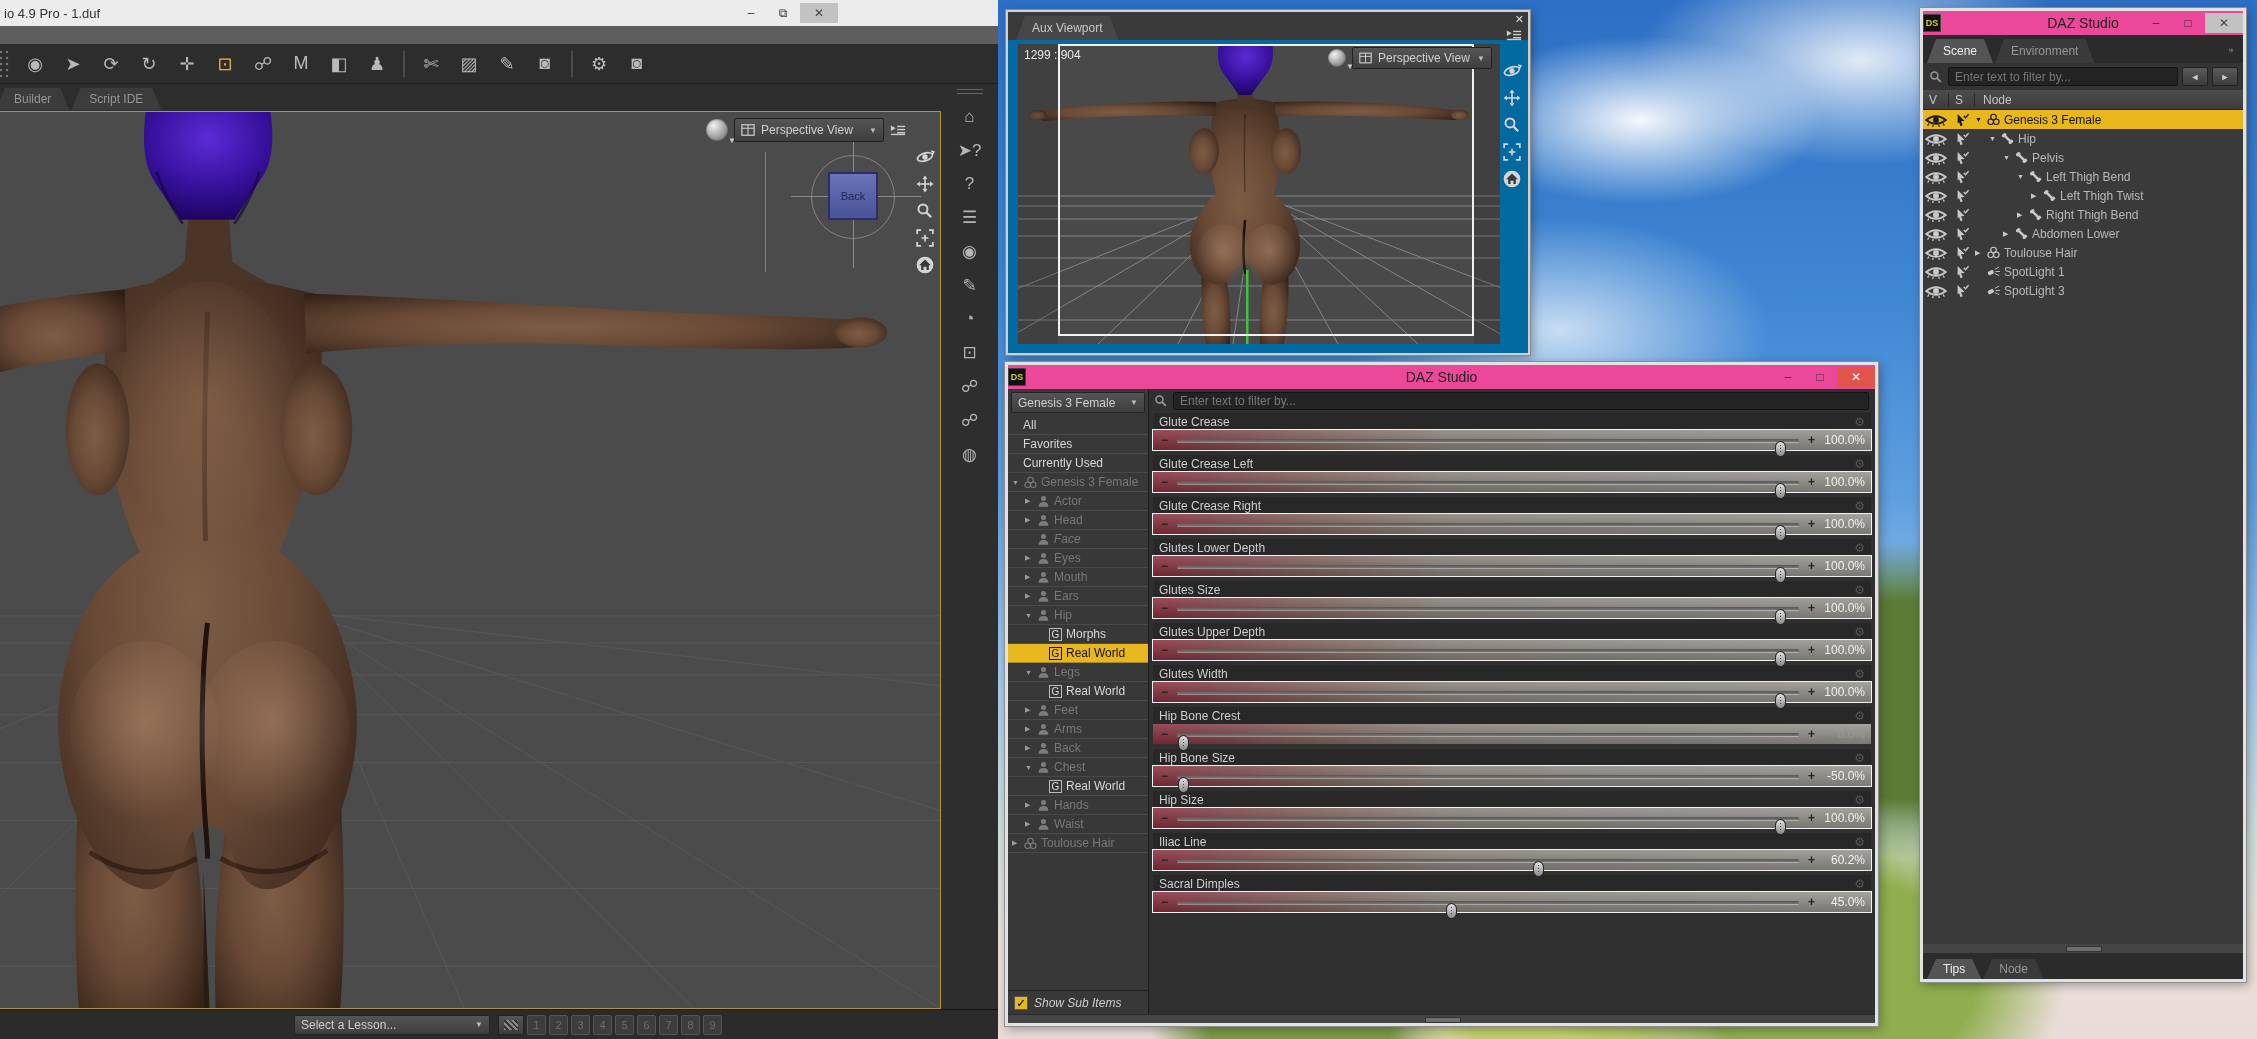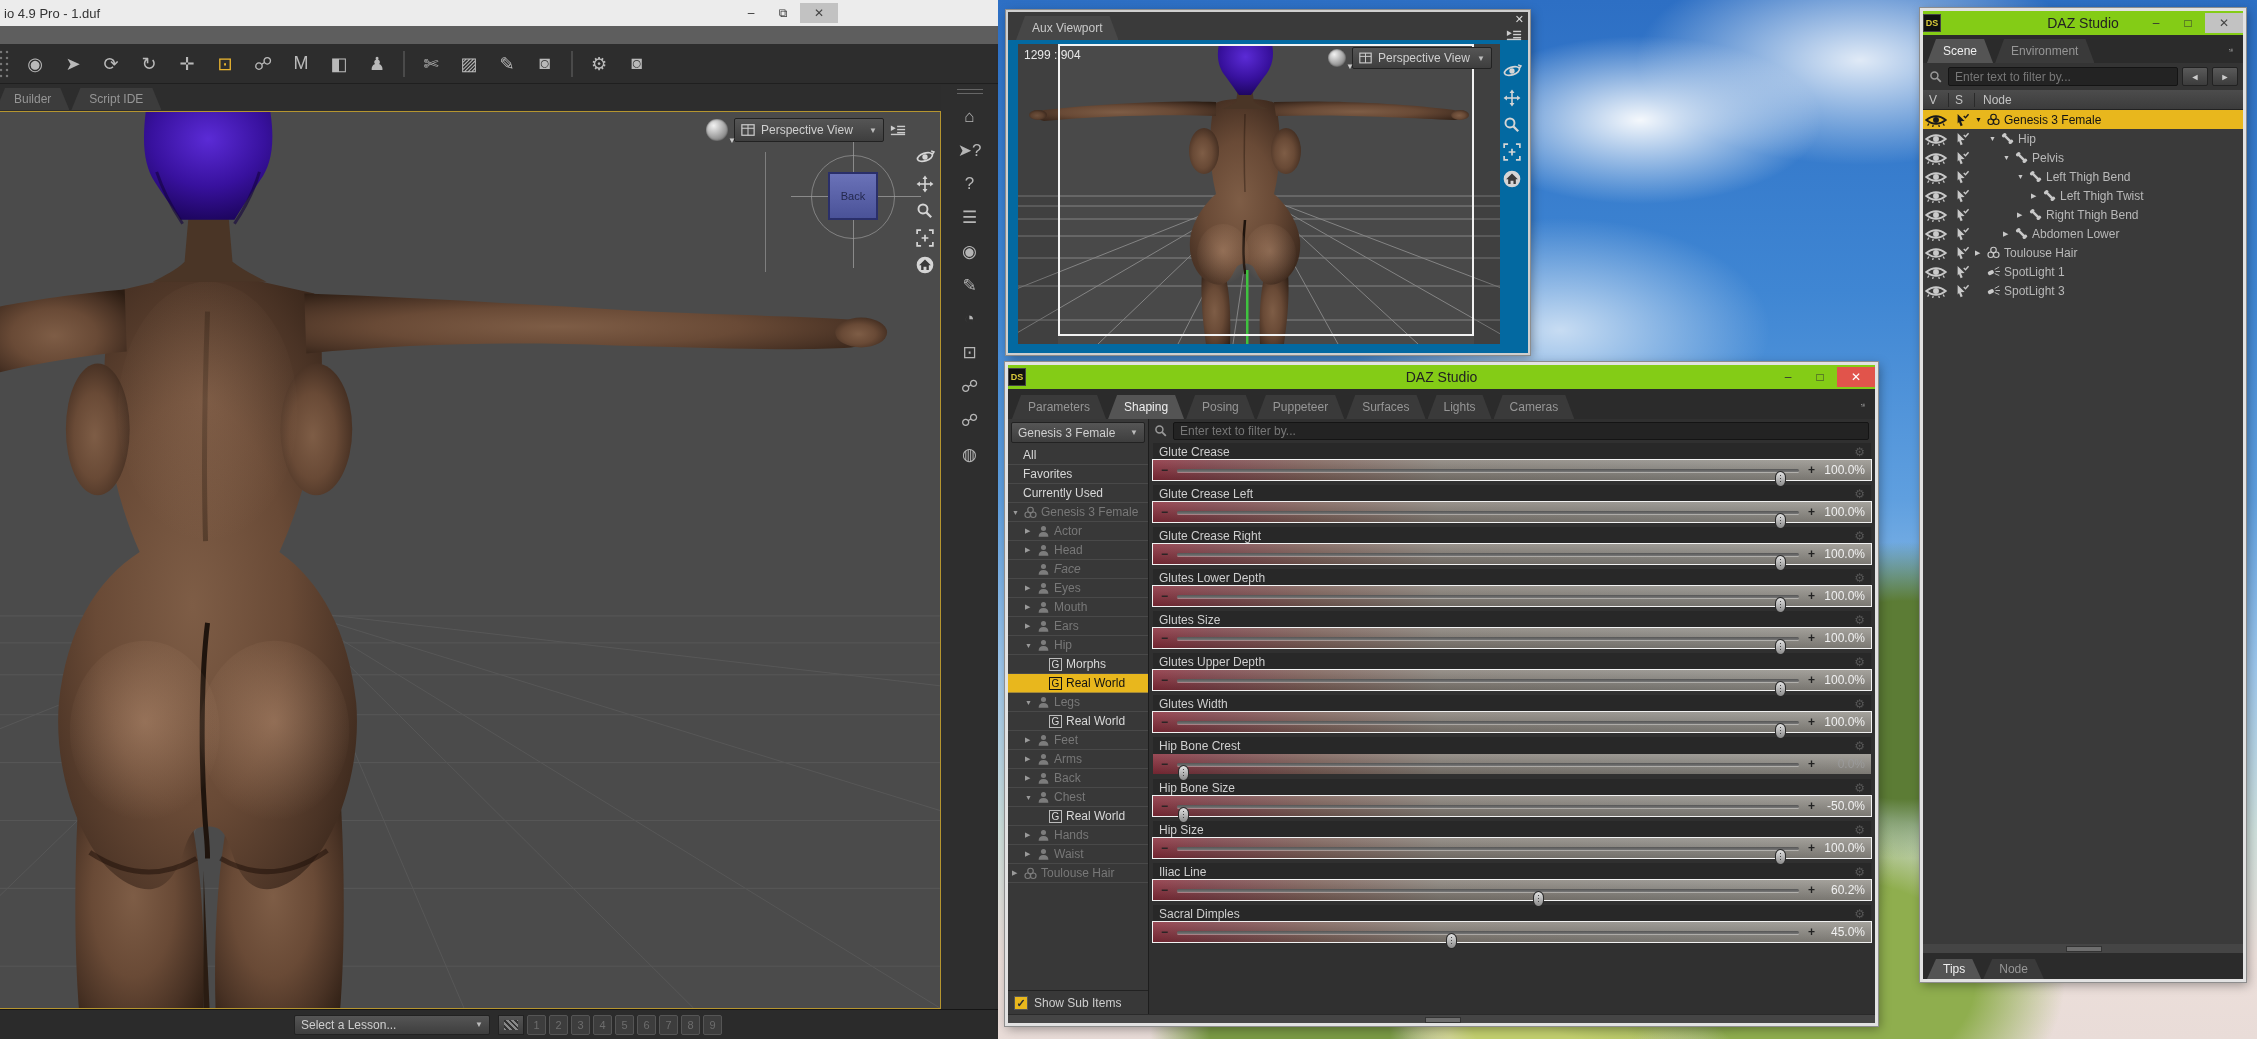--- a/index.html
+++ b/index.html
@@ -14,21 +14,21 @@
       radial-gradient(ellipse 280px 220px at 1905px 700px, #5c7c35 45%, rgba(92,124,53,0) 72%),
       radial-gradient(ellipse 340px 260px at 1650px 860px, #6f8f3f 40%, rgba(111,143,63,0) 72%),
       radial-gradient(ellipse 300px 220px at 1840px 980px, #8fae4e 45%, rgba(143,174,78,0) 75%),
       radial-gradient(ellipse 220px 150px at 1555px 1010px, #c2cf6e 40%, rgba(194,207,110,0) 72%),
       radial-gradient(ellipse 200px 90px at 1300px 1035px, #7a9a45 45%, rgba(122,154,69,0) 75%),
       linear-gradient(180deg, #2d6fc4 0%, #3f86d3 28%, #5f9fdf 48%, #9cc6ec 64%, #cfe0dc 80%, #ecdfda 92%, #e9dcd8 100%);
   }
 
   
   .win { position:absolute; background:#e2e2e2; box-shadow:0 0 0 1px #8d8d8d, 2px 3px 10px rgba(0,0,0,.35); padding:3px; }
-  .titlebar { height:24px; display:flex; align-items:center; background:#84cc16; color:#333; position:relative; }
+  .titlebar { height:24px; display:flex; align-items:center; background:#ec4899; color:#333; position:relative; }
   .titlebar .t-center { position:absolute; left:0; right:0; text-align:center; font-size:14px; color:#222; }
   .winbtns { margin-left:auto; display:flex; align-items:center; gap:2px; z-index:2; }
   .winbtn { width:30px; height:20px; display:flex; align-items:center; justify-content:center; font-size:12px; color:#333; }
   .winbtn.close-red { background:#e1544b; color:#fff; width:38px; }
   .winbtn.close-gray { background:#c2c2c2; color:#444; width:38px; }
   .dslogo { width:18px; height:18px; background:#111; color:#d8c93a; font-size:9px; font-weight:bold; display:flex; align-items:center; justify-content:center; margin-right:6px; border:1px solid #444; }
 
   .tabbar { display:flex; align-items:flex-end; background:#2b2b2b; }
   .tab { padding:5px 16px 5px; margin-right:2px; background:#3a3a3a; color:#969696; font-size:12px;
          clip-path:polygon(9px 0, calc(100% - 9px) 0, 100% 100%, 0 100%); cursor:default; white-space:nowrap; }
@@ -118,21 +118,21 @@
   .nrow.sel .gbox { border-color:#111; color:#111; }
   .exp { width:11px; flex:none; font-size:7px; color:#cfcfcf; }
   .nrow.dim .exp { color:#9a9a9a; }
   .exp.d::before { content:"▼"; }
   .exp.r::before { content:"▶"; }
   .nicon { width:15px; height:13px; flex:none; margin-right:3px; }
   .nicon svg { width:100%; height:100%; }
   .gbox { width:13px; height:13px; flex:none; border:1px solid #bbb; color:#ddd; font-size:10px; line-height:11px; text-align:center; margin-right:4px; }
   #subitems { height:24px; display:flex; align-items:center; gap:6px; padding-left:6px; border-top:1px solid #222; }
   .cb { width:14px; height:14px; background:#e8b71d; border:1px solid #555; color:#2e2e2e; font-size:11px; font-weight:bold; line-height:12px; text-align:center; }
-  #subitems span.lbl { color:#cfcfcf; }
+  #subitems span.lbl { color:#cfcfcf;font-style:italic; }
 
   #sw-right { flex:1; display:flex; flex-direction:column; background:#303030; }
   #sw-search { height:24px; display:flex; align-items:center; gap:4px; padding:2px 6px 2px 4px; }
   #sw-search .darkinput { flex:1; height:18px; }
   .sblock { margin:0 4px 5px; }
   .shead { height:17px; background:#282828; display:flex; align-items:center; padding:0 6px; }
   .shead .slabel { color:#cfcfcf; font-size:12px; }
   .shead .gear { margin-left:auto; color:#555; font-size:12px; }
   .srow { position:relative; height:20px;
      background:linear-gradient(180deg, rgba(255,255,255,.14), rgba(0,0,0,.18)),
@@ -614,42 +614,20 @@
   <div class="win" id="shapewin">
     <div class="titlebar">
       <span class="dslogo">DS</span>
       <span class="t-center">DAZ Studio</span>
       <div class="winbtns">
         <span class="winbtn">–</span>
         <span class="winbtn">□</span>
         <span class="winbtn close-red">✕</span>
       </div>
     </div>
-    <div class="tabbar sw-tabs">
-
-        <span class="tab">Parameters</span>
-
-        <span class="tab active">Shaping</span>
-
-        <span class="tab">Posing</span>
-
-        <span class="tab">Puppeteer</span>
-
-        <span class="tab">Surfaces</span>
-
-        <span class="tab">Lights</span>
-
-        <span class="tab">Cameras</span>
-
-      <span class="panemenu icon16" style="color:#ccc">
-          <svg>
-            <use href="#sym-menu"></use>
-          </svg>
-        </span>
-    </div>
     <div id="sw-body">
       <div id="sw-left">
         <div class="ddown" id="figsel">
           <span>Genesis 3 Female</span>
           <span class="car">▼</span>
         </div>
         <div id="navlist">
 
             <div class="nrow plain" style="--ind: 0;">
               <span class="ind"></span>

